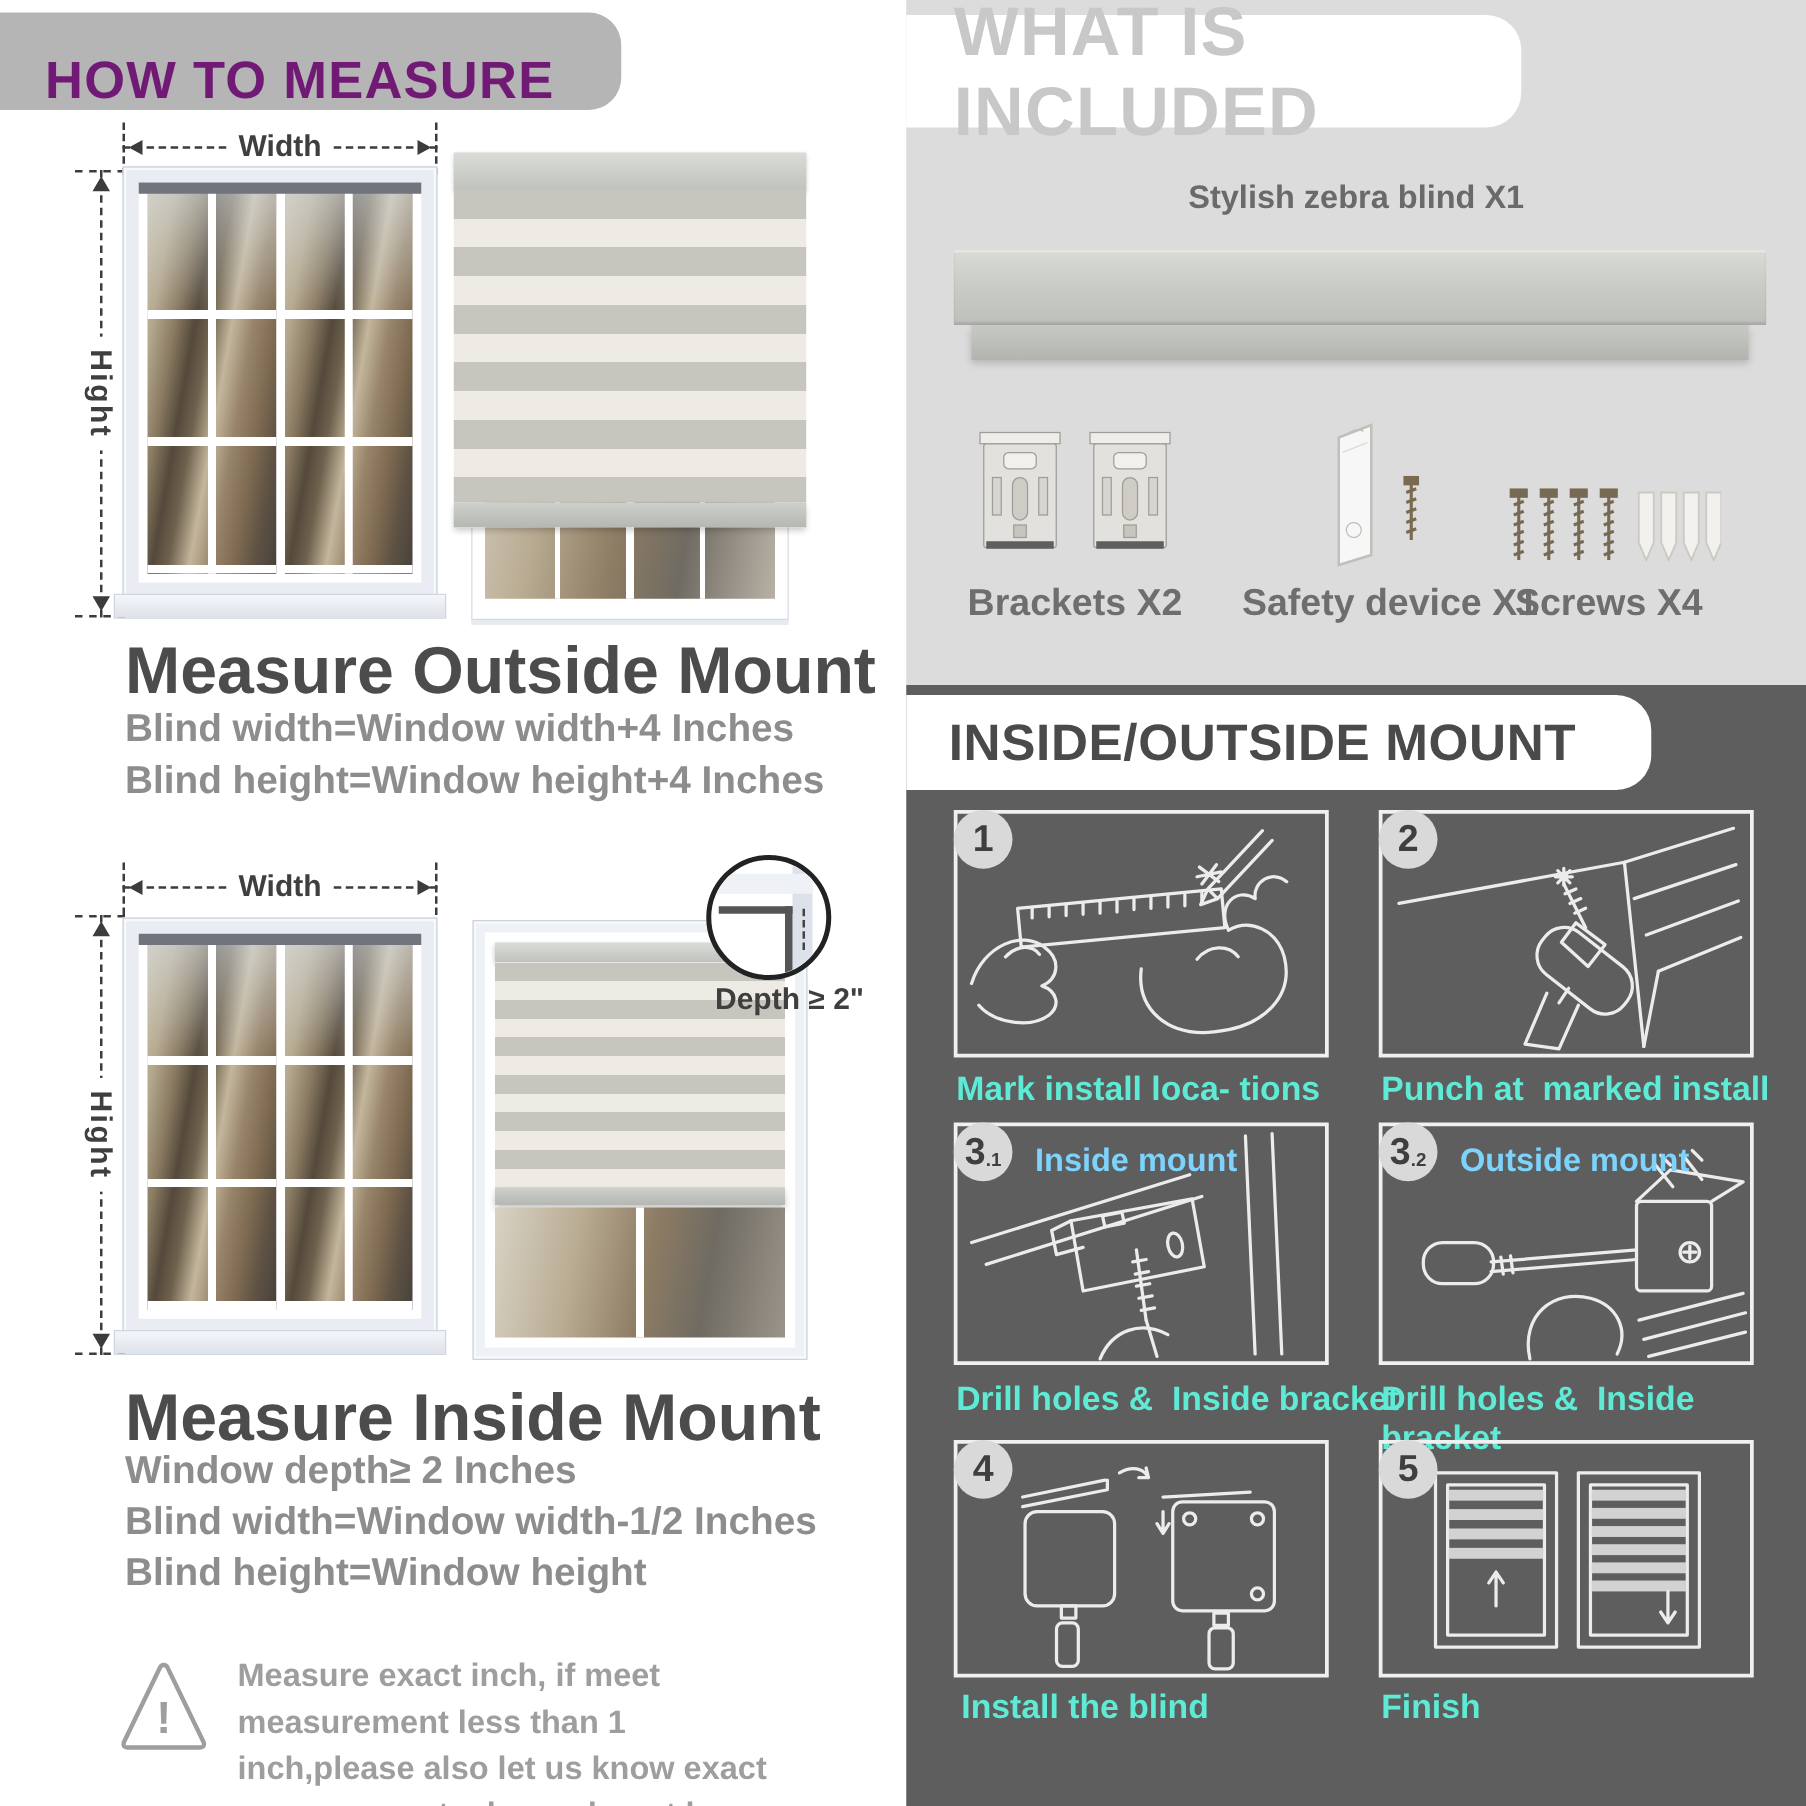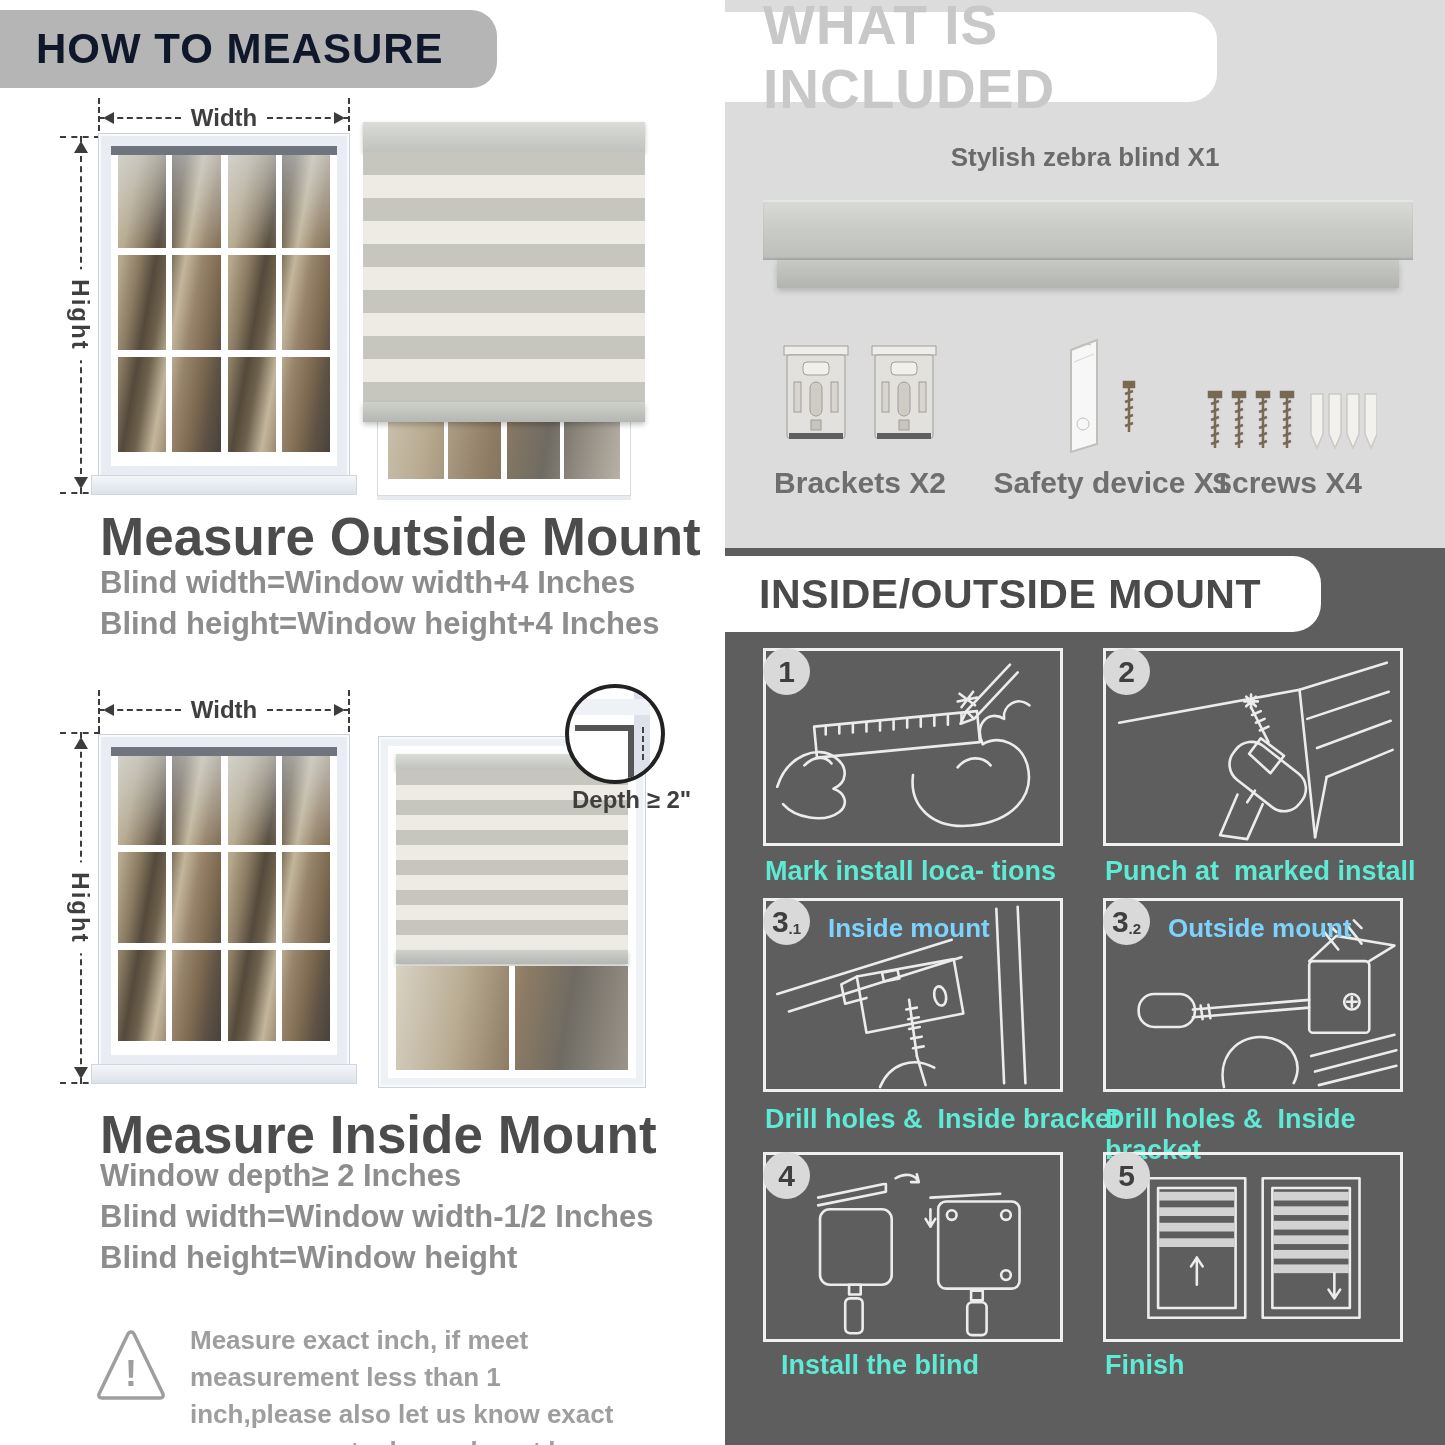--- a/index.html
+++ b/index.html
@@ -6,22 +6,22 @@
   .canvas {
     position:relative; width:1445px; height:1445px; background:#ffffff;
     font-family:"Liberation Sans", sans-serif; overflow:hidden;
   }
   .abs { position:absolute; }
 
   
   .hdr-left {
     position:absolute; left:0; top:10px; width:497px; height:78px;
     background:#b5b5b5; border-radius:0 26px 26px 0;
-    display:flex; align-items:center; padding-left:36px; box-sizing:border-box;
-    color:#0f172a; font-size:42px; font-weight:bold; letter-spacing:1px;
+    display:flex; align-items:flex-end; padding-left:36px; box-sizing:border-box;
+    color:#701a75; font-size:42px; font-weight:bold; letter-spacing:1px;
   }
   .sec-title { position:absolute; color:#4c4c4c; font-size:53px; font-weight:bold; white-space:nowrap; }
   .sec-line  { position:absolute; color:#8d8d8d; font-size:31px; font-weight:bold; white-space:nowrap; }
 
   
   .window-a { position:absolute; }
   .wa-frame { position:absolute; left:0; right:0; top:0; bottom:16px;
     background:#e9edf3; border:1px solid #ccd3dc; box-shadow:inset 0 0 0 2px #f7f9fb; }
   .wa-doors { position:absolute; left:12px; right:12px; top:12px; bottom:12px;
     background:#ffffff; padding:7px; box-sizing:border-box; display:flex; gap:7px; }
@@ -424,21 +424,21 @@
         <path class="sk" d="M168,44 L240,40"></path>
         <rect class="sk" x="176" y="48" width="84" height="90" rx="8"></rect>
         <circle class="sk" cx="190" cy="62" r="5"></circle>
         <circle class="sk" cx="246" cy="62" r="5"></circle>
         <circle class="sk" cx="246" cy="124" r="5"></circle>
         <path class="sk" d="M168,56 v18 M168,74 l-5,-8 M168,74 l5,-8"></path>
         <rect class="sk" x="206" y="152" width="20" height="34" rx="5"></rect>
         <rect class="sk" x="210" y="140" width="12" height="10"></rect>
       </svg>
     </div>
-    <div class="step-caption" style="left:56px; top:802px;">Install the blind</div>
+    <div class="step-caption" style="left:44px; top:802px;">Install the blind</div>
 
     <div class="step-panel" style="left:378px; top:604px; height:190px;">
       <div class="badge">
         <span class="b-num">5</span>
           <span class="b-sub"></span>
       </div>
       <svg class="sketch" viewBox="0 0 300 190">
         <rect class="sk" x="42" y="24" width="100" height="144"></rect>
         <rect class="sk" x="52" y="34" width="80" height="124"></rect>
         <rect class="sk-fill" x="53" y="38" width="78" height="9"></rect>

